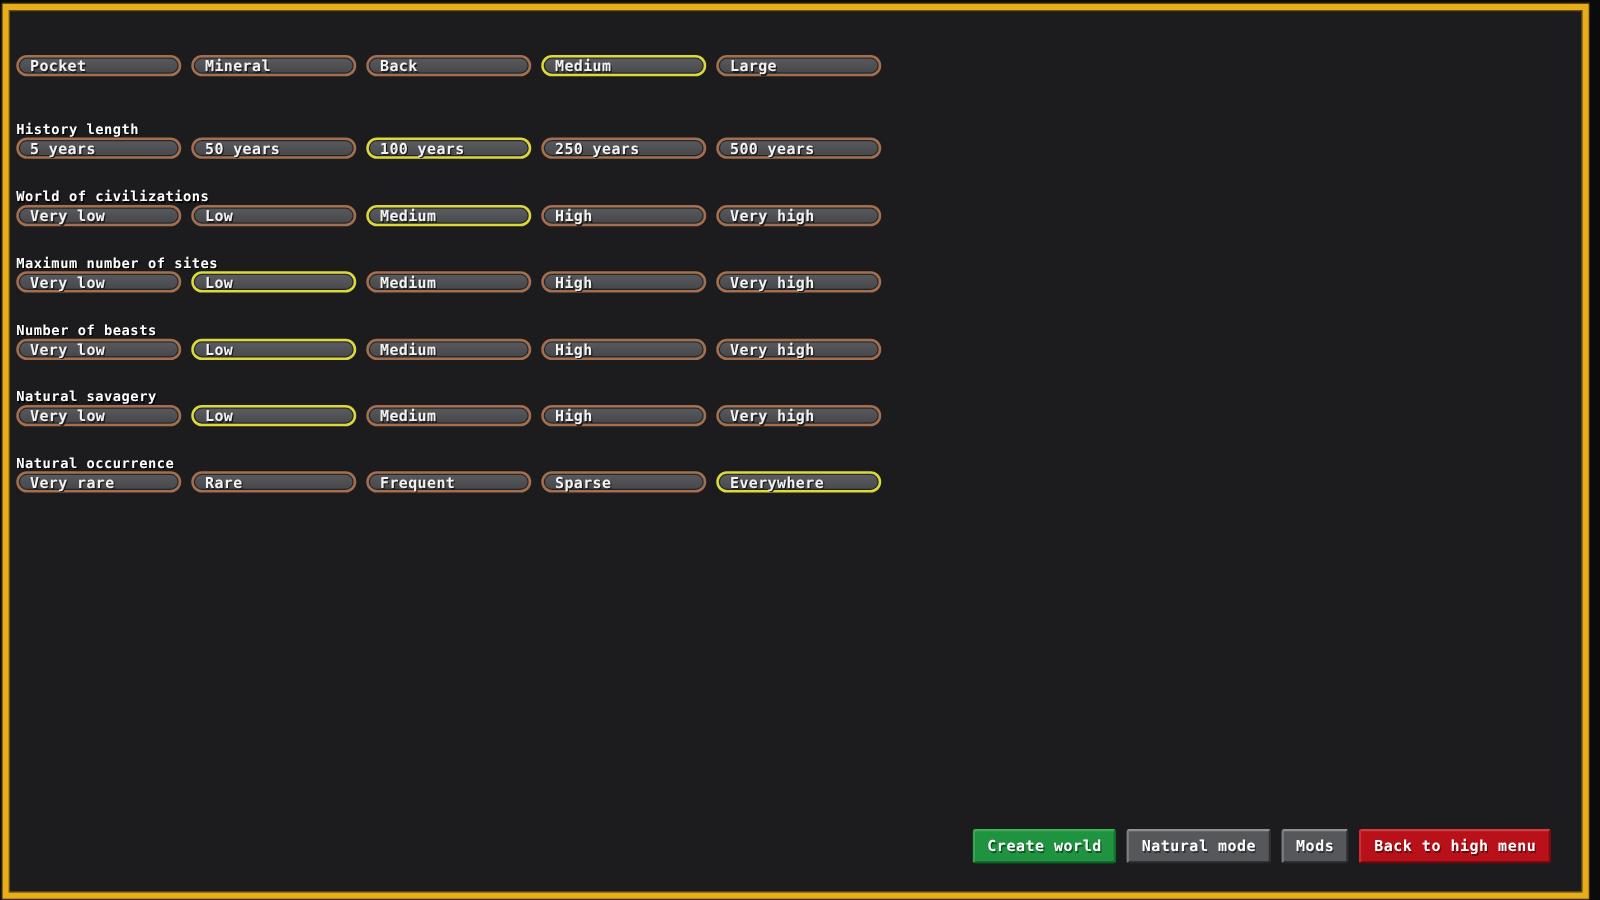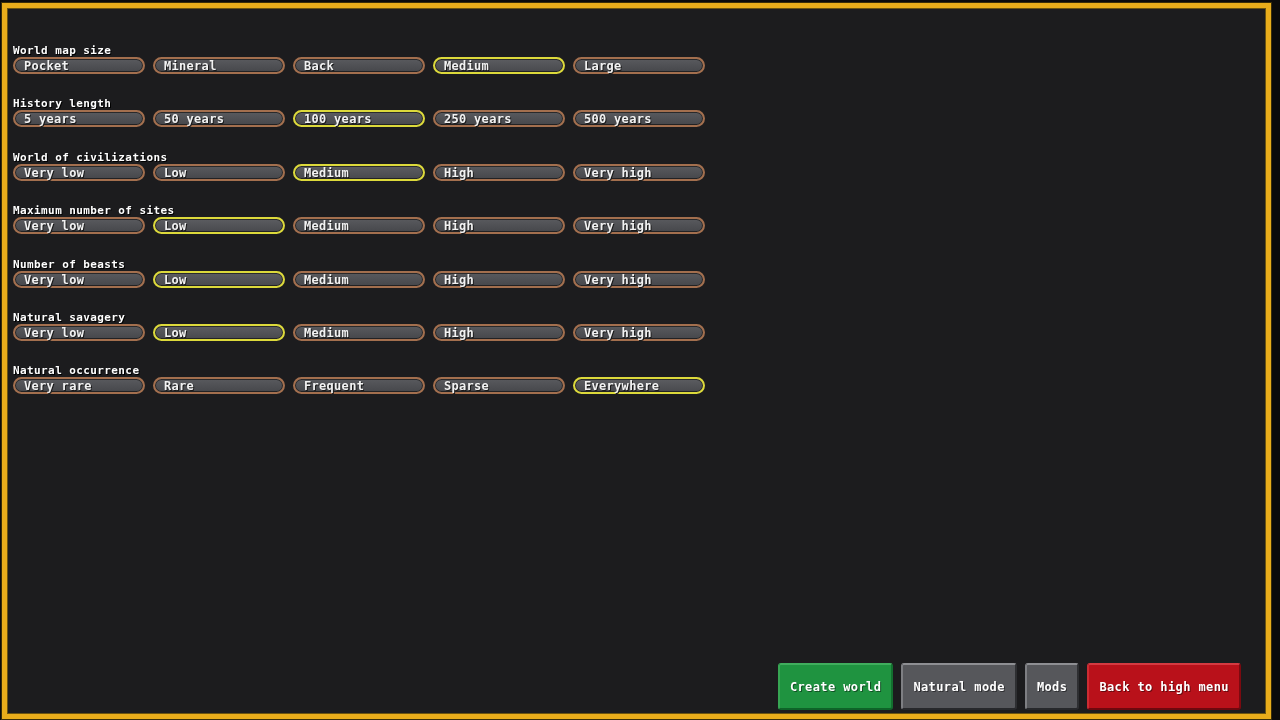--- a/index.html
+++ b/index.html
@@ -50,21 +50,21 @@
   .opt.selected {
     border-color:#dcd93b;
     background:linear-gradient(#5c5d61, #48494d);
   }
   
   .footer {
     position:absolute; top:663px; right:39px;
     display:flex; gap:8px; height:34px;
   }
   .action {
-    height:47px;
+    height:28px;
     display:flex; align-items:center; justify-content:center;
     padding:0 10px;
     border-radius:3px;
     color:#ffffff;
     font-family:inherit;
     font-size:12px;
     font-weight:bold;
     letter-spacing:0.4px;
     text-shadow:1px 1px 0 rgba(0,0,0,0.45);
     white-space:pre;
@@ -84,21 +84,20 @@
     border-top:2px solid #d53a41; border-left:2px solid #cc2c33;
     border-right:2px solid #7b0a10; border-bottom:2px solid #6e080e;
   }
 </style>
 </head>
 <body>
 
 <div class="frame"></div>
 
 <div class="section" style="top:44px">
-  <div class="sec-label">World map size</div>
   <div class="opts">
     <button class="opt">Pocket</button>
     <button class="opt">Mineral</button>
     <button class="opt">Back</button>
     <button class="opt selected">Medium</button>
     <button class="opt">Large</button>
   </div>
 </div>
 
 <div class="section" style="top:97px">

